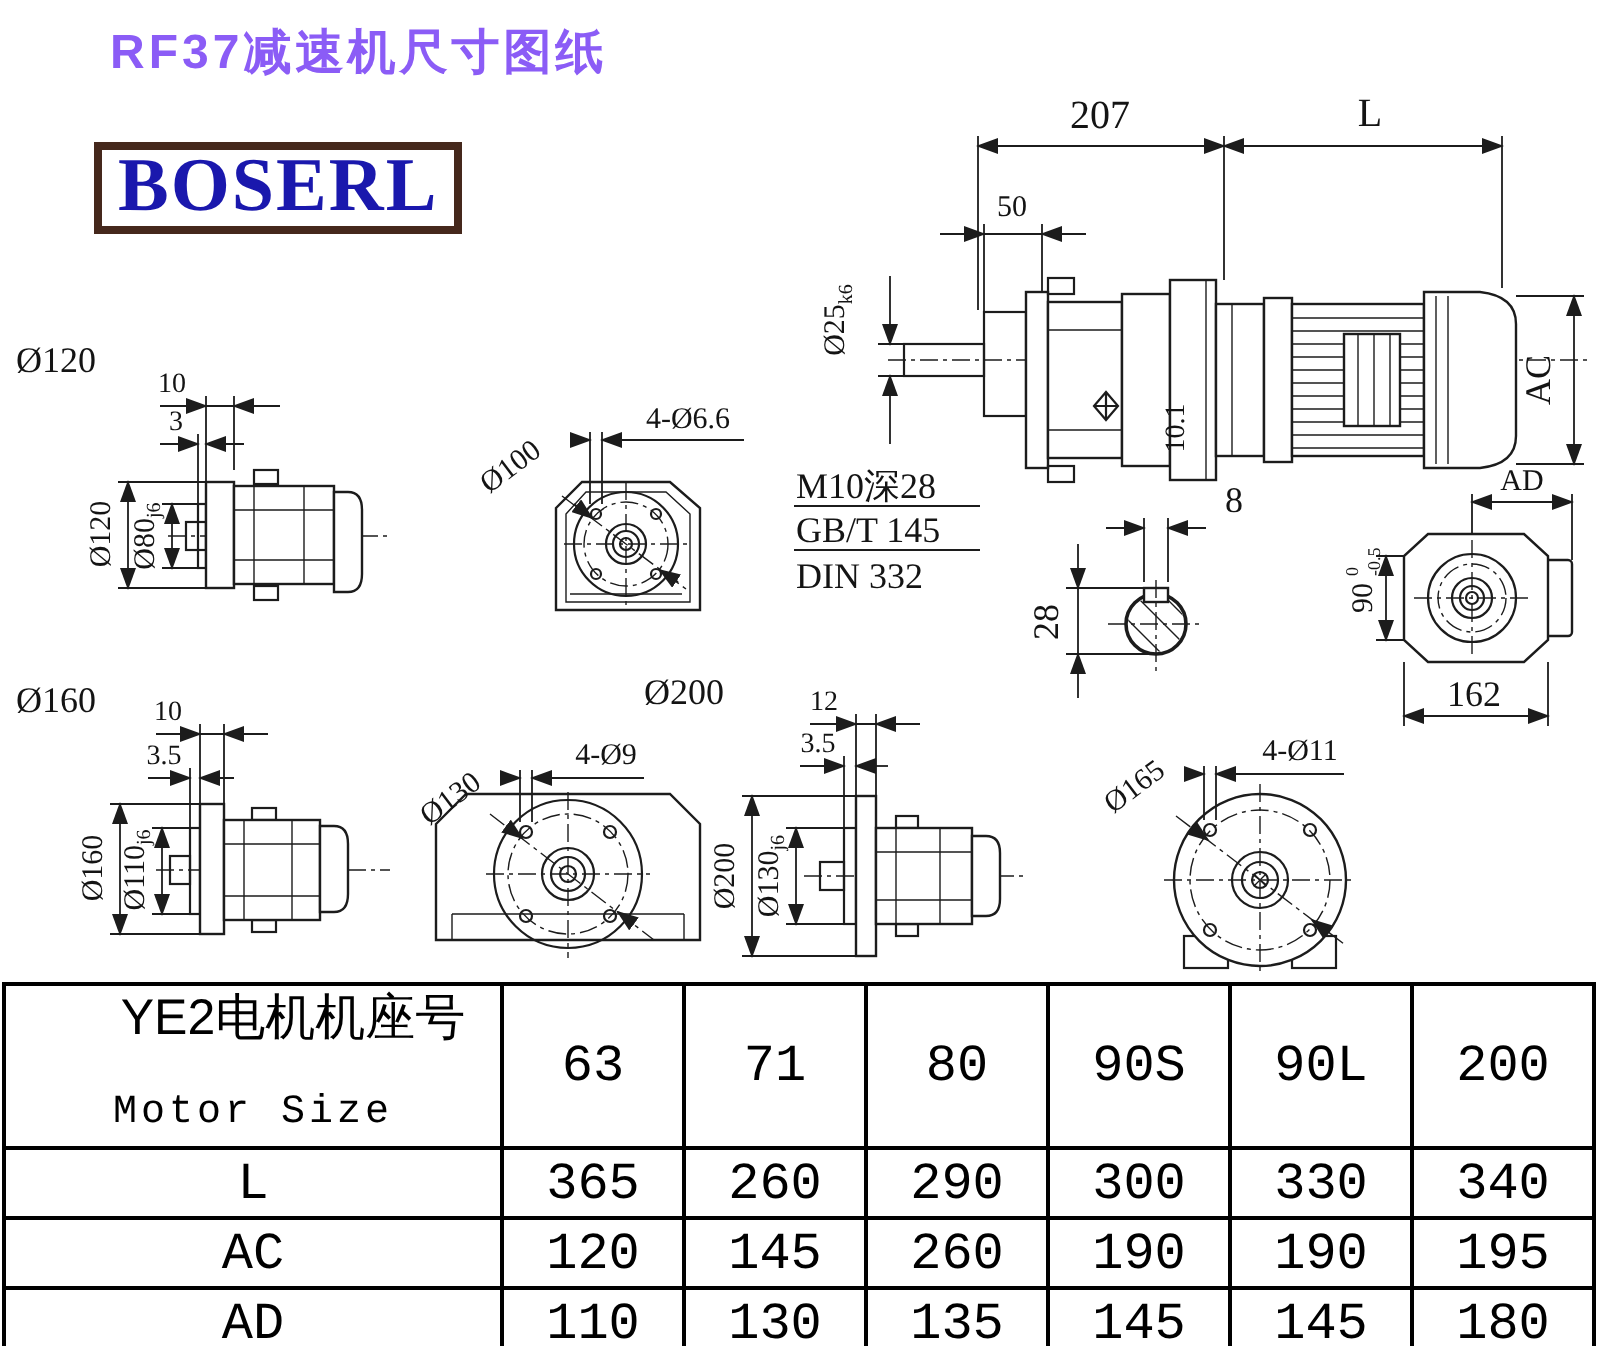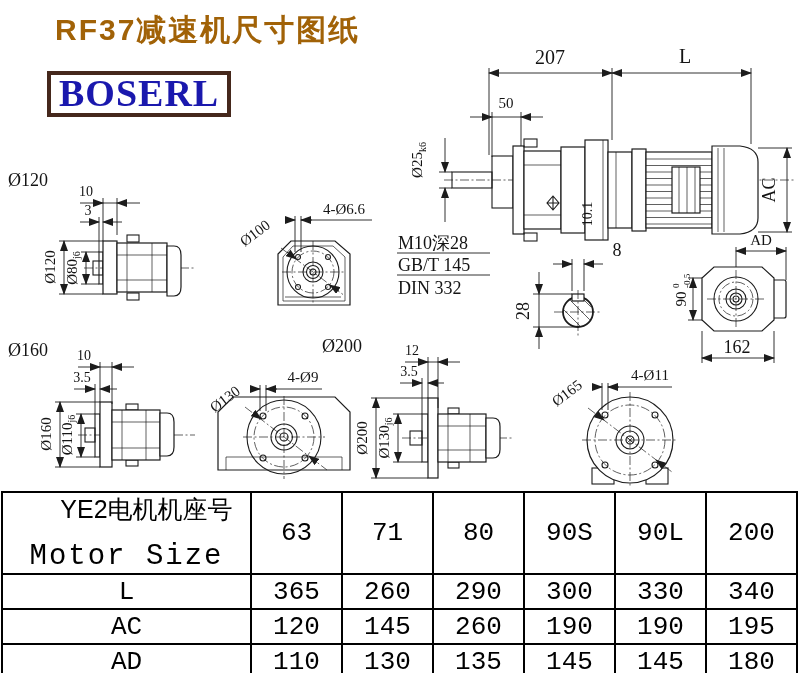--- a/index.html
+++ b/index.html
@@ -1,19 +1,19 @@
 <!DOCTYPE html>
 <html><head>
 <meta charset="utf-8">
 <style>
   html,body{margin:0;padding:0;background:#fff;}
   .page{position:relative;width:800px;height:673px;background:#fff;overflow:hidden;
         font-family:"Liberation Sans",sans-serif;color:#111;}
-  .title{position:absolute;left:55px;top:10px;font-size:30px;font-weight:bold;
-         letter-spacing:2px;color:#a16207;white-space:nowrap;}
+  .title{position:absolute;left:55px;top:10px;font-size:24px;font-weight:bold;
+         letter-spacing:2px;color:#8b5cf6;white-space:nowrap;}
   .logo{position:absolute;left:47px;top:71px;border:4px solid #45281c;background:#fff;
         padding:1px 8px 3px 8px;font-family:"Liberation Serif",serif;font-weight:600;
         font-size:38px;color:#1a18ad;letter-spacing:1px;line-height:34px;}
   svg.drawings{position:absolute;left:0;top:0;}
   svg text{font-family:"Liberation Serif",serif;fill:#141414;}
   .ln{stroke:#1c1c1c;stroke-width:1.1;fill:none;}
   .lnf{stroke:#1c1c1c;stroke-width:1.2;fill:#fff;}
   .thk{stroke-width:1.8;}
   .thin{stroke:#1c1c1c;stroke-width:0.7;fill:none;}
   .cl{stroke:#1c1c1c;stroke-width:0.7;fill:none;stroke-dasharray:9 2.5 2 2.5;}
@@ -24,21 +24,21 @@
   .lbl{font-size:18px;}
   .note{font-size:18px;}
   .tol{font-size:9px;}
   table.spec{position:absolute;left:1px;top:491px;width:797px;border-collapse:collapse;
              table-layout:fixed;background:#fff;}
   table.spec td{border:2px solid #000;text-align:center;vertical-align:middle;
                 font-family:"Liberation Mono",monospace;font-size:26px;color:#000;padding:0;}
   table.spec tr.hrow td{height:69px;}
   table.spec tr.r td{height:33px;}
   .hcn{font-size:25px;font-family:"Liberation Sans",sans-serif;line-height:32px;padding-left:40px;}
-  .hen{font-size:29px;font-family:"Liberation Mono",monospace;letter-spacing:2px;line-height:32px;margin-top:16px;}
+  .hen{font-size:20px;font-family:"Liberation Mono",monospace;letter-spacing:2px;line-height:32px;margin-top:16px;}
 </style>
 </head>
 <body>
 
 <div class="page">
 
   <div class="title">RF37减速机尺寸图纸</div>
   <div class="logo">BOSERL</div>
 
   <svg class="drawings" width="800" height="491" viewBox="0 0 800 491">

